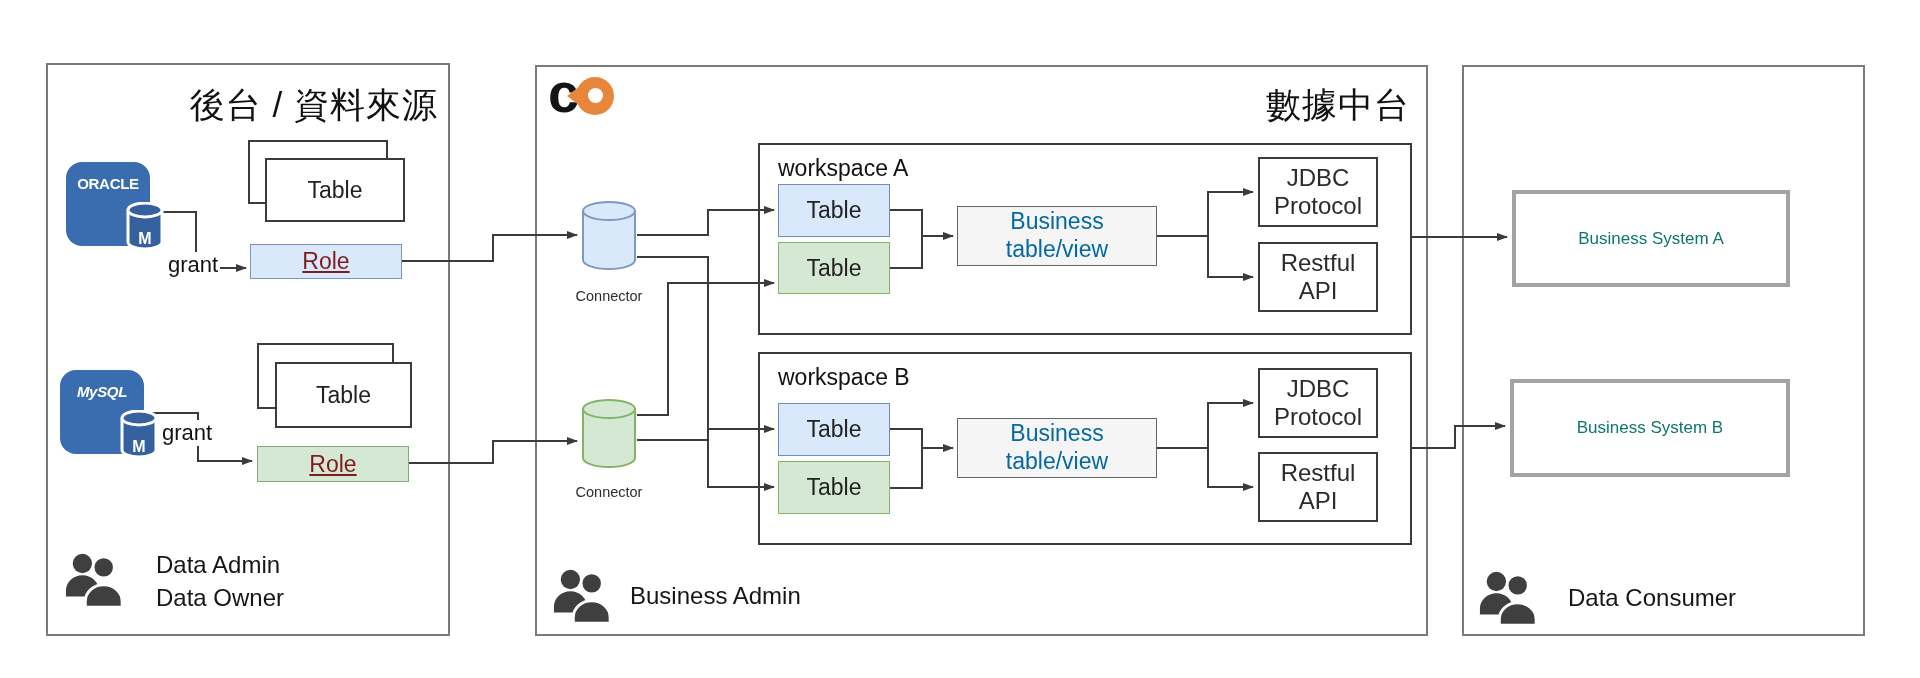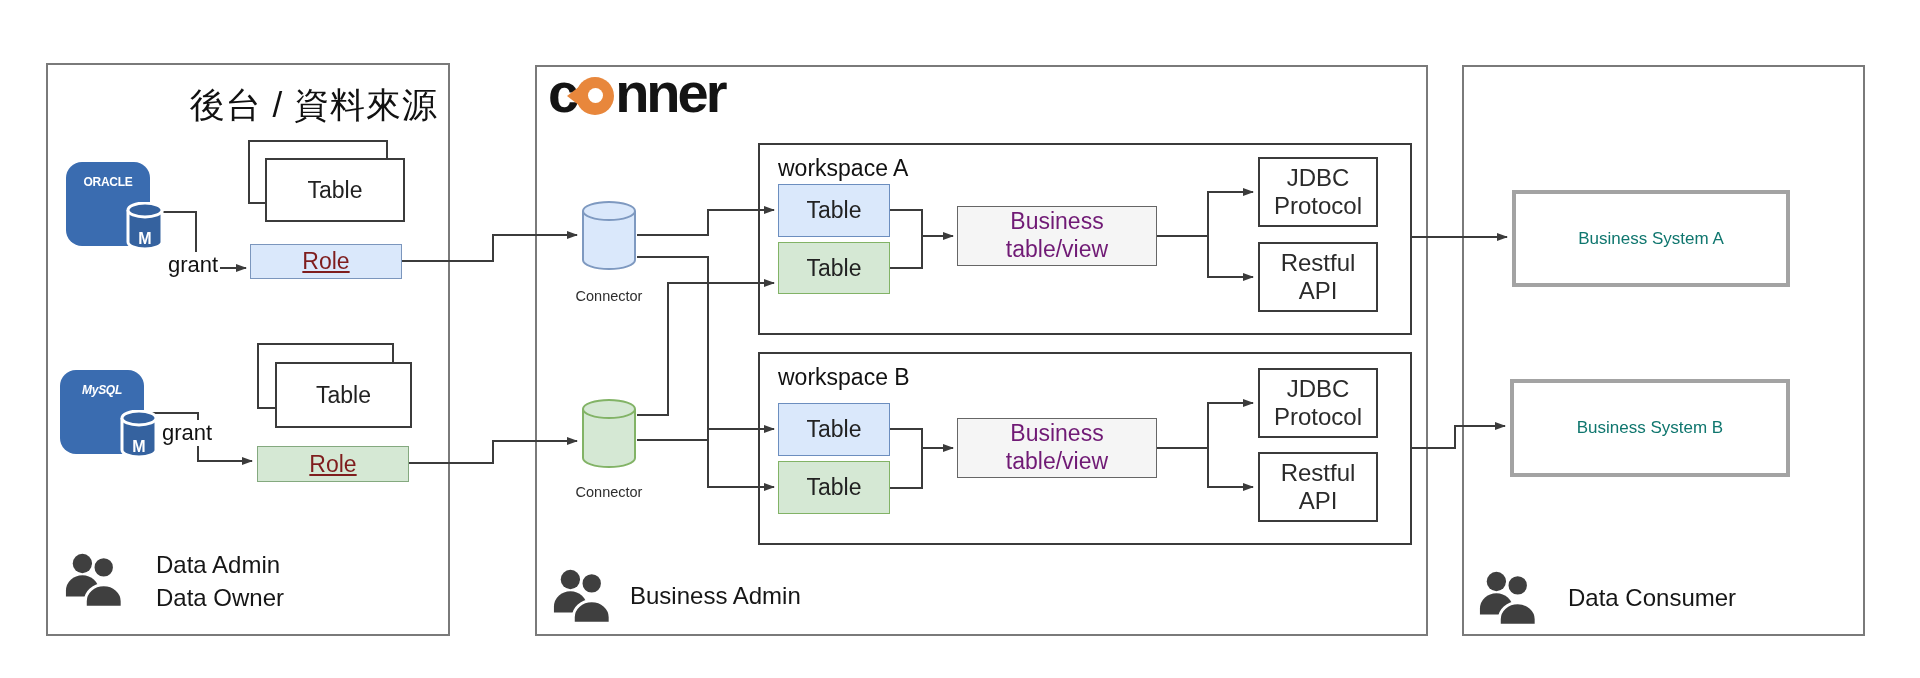--- a/index.html
+++ b/index.html
@@ -13,27 +13,27 @@
   .stackbox{position:absolute;z-index:3;box-sizing:border-box;background:#ffffff;border:2px solid #3b3b3b;
             display:flex;align-items:center;justify-content:center;font-size:23px;color:#222;}
   .rolebox{font-size:23px;color:#7f1d1d;border:1.5px solid;text-decoration:underline;}
   .role-blue{background:#dae8fb;border-color:#7b96bd;}
   .role-green{background:#d5e8d4;border-color:#84a97f;}
   .wsbox{position:absolute;z-index:3;border:2px solid #3b3b3b;box-sizing:border-box;background:transparent;}
   .ws-title{position:absolute;left:18px;top:10px;font-size:23px;color:#111;}
   .tbl{border:1.5px solid;font-size:23px;color:#222;}
   .tbl-blue{background:#dae8fb;border-color:#6c8ebf;}
   .tbl-green{background:#d5e8d4;border-color:#82b366;}
-  .bizbox{background:#f5f5f5;border:1.5px solid #666;flex-direction:column;font-size:23px;color:#701a75;line-height:1.2;}
+  .bizbox{background:#f5f5f5;border:1.5px solid #666;flex-direction:column;font-size:23px;color:#0369a1;line-height:1.2;}
   .apibox{background:#ffffff;border:2px solid #3b3b3b;flex-direction:column;font-size:24px;color:#2b2b2b;line-height:1.15;}
   .sysbox{background:#ffffff;border:4px solid #a3a3a3;font-size:17px;color:#0f766e;}
   .grant{position:absolute;z-index:4;font-size:22px;color:#111;background:#fff;padding:0 2px;}
   .smalllabel{position:absolute;z-index:3;width:130px;text-align:center;font-size:14.5px;color:#2d2d2d;}
   .dbicon{position:absolute;z-index:3;width:84px;height:84px;background:#3a6cb0;border-radius:16px;}
-  .dbname{display:block;text-align:center;margin-top:13px;color:#fff;font-weight:bold;font-size:12px;letter-spacing:-0.3px;}
+  .dbname{display:block;text-align:center;margin-top:13px;color:#fff;font-weight:bold;font-size:15px;letter-spacing:-0.3px;}
   .dbname.ital{font-style:italic;}
   .dbcyl{position:absolute;z-index:4;}
   .actor-text{position:absolute;z-index:3;font-size:24px;color:#161616;}
   .logo{position:absolute;left:548px;top:60px;z-index:3;display:flex;align-items:center;
         font-weight:bold;font-size:56px;letter-spacing:-3px;color:#141414;}
   .logo-pin{position:relative;width:38px;height:38px;background:#e8873c;border-radius:50%;margin:6px 1px 0 0;}
   .pin-hole{position:absolute;left:12px;top:11px;width:15px;height:15px;background:#fff;border-radius:50%;}
   .pin-tail{position:absolute;left:-9px;top:9px;width:0;height:0;border-top:10px solid transparent;
             border-bottom:10px solid transparent;border-right:13px solid #e8873c;}
   .people{position:absolute;z-index:3;}
@@ -41,20 +41,21 @@
 </head>
 <body>
 
 <div class="stage">
 
   <div class="panel" style="left:46px;top:63px;width:404px;height:573px;"></div>
   <div class="panel" style="left:535px;top:65px;width:893px;height:571px;"></div>
   <div class="panel" style="left:1462px;top:65px;width:403px;height:571px;"></div>
 
   <div class="panel-title" style="left:150px;top:82px;width:288px;">後台 / 資料來源</div>
+  <div class="panel-title" style="left:1160px;top:82px;width:250px;">數據中台</div>
 
   <svg class="wires" width="1920" height="678" viewBox="0 0 1920 678">
     <defs>
       <marker id="arr" markerWidth="12" markerHeight="10" refX="10" refY="4" orient="auto" markerUnits="userSpaceOnUse">
         <path d="M0,0 L11,4 L0,8 z" fill="#3b3b3b"></path>
       </marker>
     </defs>
     <g stroke="#3b3b3b" stroke-width="2" fill="none">
       <path d="M163,212 L196,212 L196,268 L246,268" marker-end="url(#arr)"></path>
       <path d="M141,413 L198,413 L198,461 L252,461" marker-end="url(#arr)"></path>
@@ -130,21 +131,20 @@
   </svg>
   <div class="actor-text" style="left:156px;top:551px;">Data Admin</div>
   <div class="actor-text" style="left:156px;top:584px;">Data Owner</div>
 
   <div class="logo">
     <span>c</span>
     <span class="logo-pin">
       <span class="pin-tail"></span>
       <span class="pin-hole"></span>
     </span>
-    <span>nner</span>
   </div>
 
   <svg class="abs" style="left:581px;top:200px;z-index:3;" width="56" height="72" viewBox="0 0 56 72">
     <path d="M2,11 v49 a26,9 0 0 0 52,0 V11" fill="#dae8fb" stroke="#7e99c0" stroke-width="2"></path>
     <ellipse cx="28" cy="11" rx="26" ry="9" fill="#dae8fb" stroke="#7e99c0" stroke-width="2"></ellipse>
   </svg>
   <div class="smalllabel" style="left:544px;top:288px;">Connector</div>
 
   <svg class="abs" style="left:581px;top:398px;z-index:3;" width="56" height="72" viewBox="0 0 56 72">
     <path d="M2,11 v49 a26,9 0 0 0 52,0 V11" fill="#d5e8d4" stroke="#82b366" stroke-width="2"></path>

